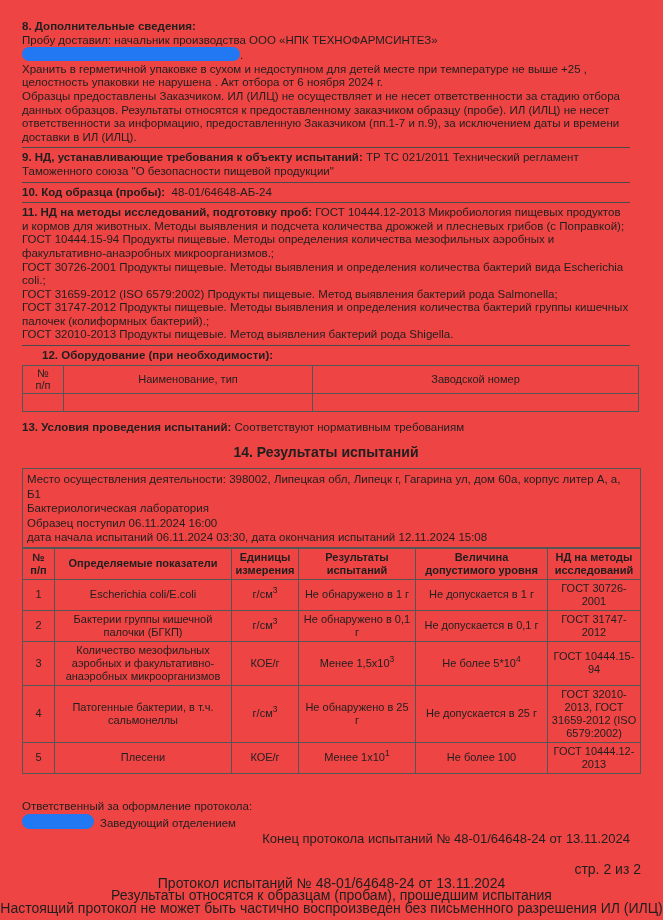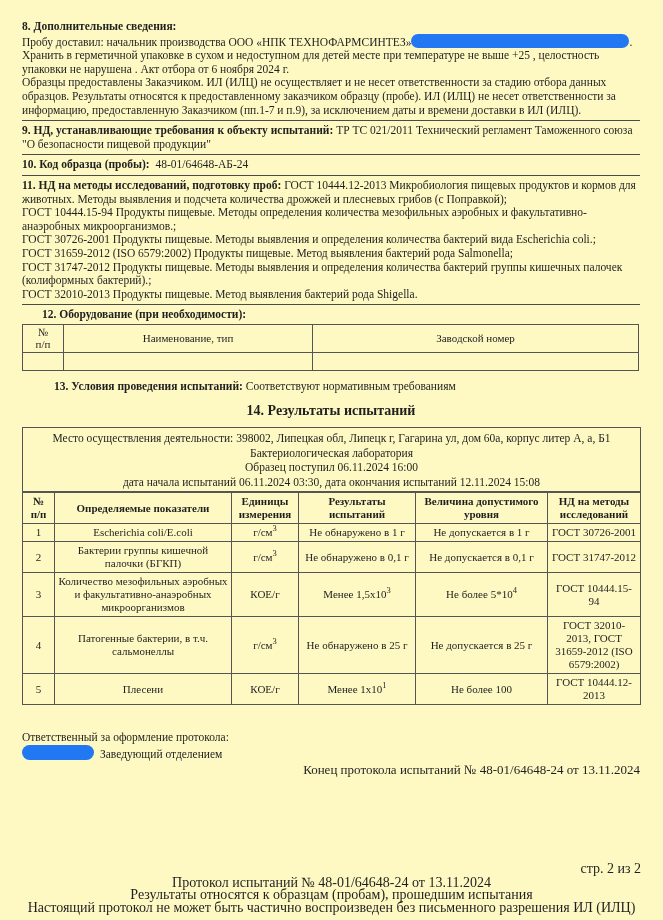--- a/index.html
+++ b/index.html
@@ -1,35 +1,35 @@
 <!DOCTYPE html>
 <html><head>
 <meta charset="utf-8">
 <style>
   html,body{margin:0;padding:0;background:#e8e8e8;}
   .page{
-    width:663px;height:920px;background:#fef9c3;position:relative;
-    font-family:Liberation Serif, serif;color:#1f1f1f;
-    box-sizing:border-box;padding:20px 23px 0 22px;overflow:hidden;
+    width:663px;height:920px;background:#ef4444;position:relative;
+    font-family:Liberation Sans, sans-serif;color:#1f1f1f;
+    box-sizing:border-box;padding:20px 33px 0 22px;overflow:hidden;
   }
   .sec{font-size:11.5px;line-height:13.6px;}
   .sec p{margin:0;}
   b{font-weight:bold;}
   .rule{border:none;border-top:1px solid #4a4a4a;margin:3px 0 3px 0;}
   .redact{display:inline-block;background:#2277f2;border-radius:8px;vertical-align:-2px;}
   .redact.top{width:218px;height:14px;}
   .redact.sign{width:72px;height:15px;margin-right:6px;}
   table{border-collapse:collapse;table-layout:fixed;}
   .eq-table{width:617px;margin-top:2px;font-size:11px;}
   .eq-table th,.eq-table td{border:1px solid #555;font-weight:normal;text-align:center;padding:1px 3px;line-height:12.5px;}
   .eq-empty td{height:15px;}
   .sec12-title{padding-left:20px;}
   .res-heading{text-align:center;font-size:14px;font-weight:bold;margin:10px 0 8px 0;}
   .res-box{width:617px;border:1px solid #555;font-size:11.5px;}
-  .res-meta{text-align:center;line-height:14.5px;padding:3px 4px 2px 4px;border-bottom:1px solid #555;}
+  .res-meta{text-align:left;line-height:14.5px;padding:3px 4px 2px 4px;border-bottom:1px solid #555;}
   .res-meta p{margin:0;}
   .res-table{width:100%;font-size:11px;}
   .res-table th,.res-table td{border:1px solid #555;font-weight:normal;vertical-align:middle;text-align:center;padding:2px 3px;line-height:13px;}
   .res-table th{font-weight:bold;}
   .res-table .c-ind{text-align:center;}
   .res-table tr > *:first-child{border-left:none;}
   .res-table tr > *:last-child{border-right:none;}
   .res-table tr:last-child td{border-bottom:none;}
   sup{font-size:8.5px;line-height:0;}
   .signoff{margin-top:24px;font-size:11.5px;line-height:16px;}
@@ -87,21 +87,21 @@
       </tr>
       <tr class="eq-empty">
         <td></td>
         <td></td>
         <td></td>
       </tr>
     </tbody>
       </table>
   </div>
 
-  <div class="sec" style="margin-top:9px;margin-left:32px;">
+  <div class="sec" style="margin-top:9px;">
     <p><b>13. Условия проведения испытаний:</b> <span>Соответствуют нормативным требованиям</span></p>
   </div>
 
   <div class="res-heading">14. Результаты испытаний</div>
 
   <div class="res-box">
     <div class="res-meta">
       <p>Место осуществления деятельности: 398002, Липецкая обл, Липецк г, Гагарина ул, дом 60а, корпус литер А, а, Б1</p>
       <p>Бактериологическая лаборатория</p>
       <p>Образец поступил 06.11.2024 16:00</p>

